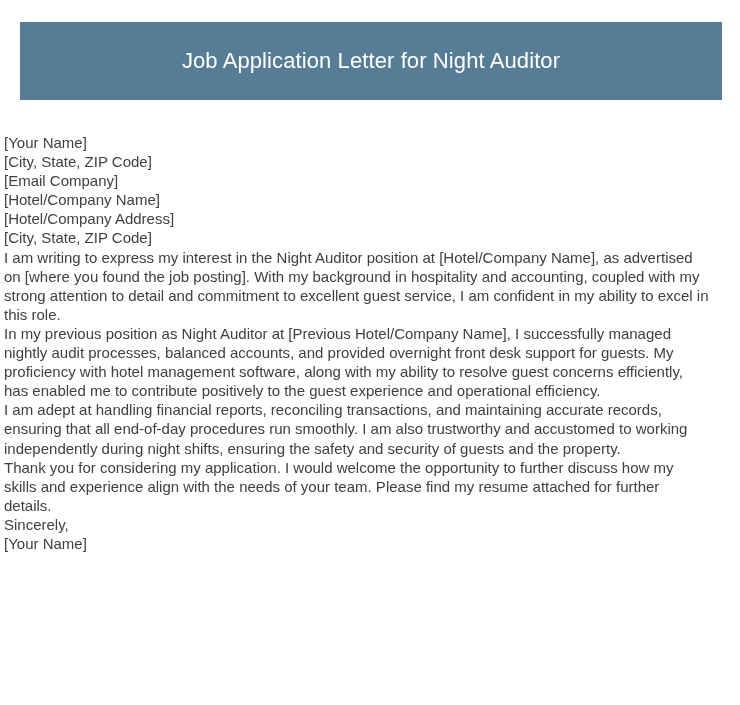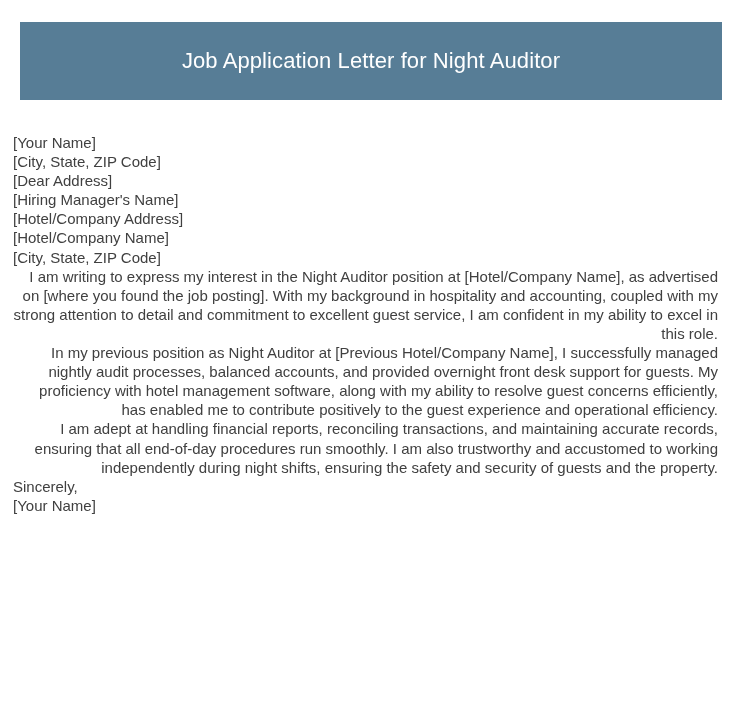--- a/index.html
+++ b/index.html
@@ -36,71 +36,71 @@
     font-size: 22px;
     font-weight: normal;
     line-height: 1.2;
     letter-spacing: 0.1px;
     text-align: center;
     margin: 0;
     font-family: "Liberation Sans", sans-serif;
   }
   .letter-body {
     position: absolute;
-    left: 13px;
+    left: 4px;
     top: 133px;
     width: 705px;
     color: #404040;
     font-size: 15px;
     line-height: 19.1px;
     font-family: "Liberation Sans", sans-serif;
   }
   .letter-block {
     margin: 0;
     padding: 0;
   }
   .letter-line {
     display: block;
     white-space: pre-wrap;
   }
   .letter-para {
     display: block;
     margin: 0;
     padding: 0;
-    text-align: right;
+    text-align: left;
   }
 </style>
 </head>
 <body>
 
 <div class="page">
 
   <div class="doc-header">
     <h1 class="doc-header-title">Job Application Letter for Night Auditor</h1>
   </div>
 
   <div class="letter-body">
 
     <div class="letter-block">
       <span class="letter-line">[Your Name]</span>
       <span class="letter-line">[City, State, ZIP Code]</span>
-      <span class="letter-line">[Dear Address]</span>
+      <span class="letter-line">[Email Company]</span>
     </div>
 
     <div class="letter-block">
-      <span class="letter-line">[Hiring Manager's Name]</span>
+      <span class="letter-line">[Hotel/Company Name]</span>
       <span class="letter-line">[Hotel/Company Address]</span>
-      <span class="letter-line">[Hotel/Company Name]</span>
       <span class="letter-line">[City, State, ZIP Code]</span>
     </div>
 
 
     <p class="letter-para">I am writing to express my interest in the Night Auditor position at [Hotel/Company Name], as advertised on [where you found the job posting]. With my background in hospitality and accounting, coupled with my strong attention to detail and commitment to excellent guest service, I am confident in my ability to excel in this role.</p>
     <p class="letter-para">In my previous position as Night Auditor at [Previous Hotel/Company Name], I successfully managed nightly audit processes, balanced accounts, and provided overnight front desk support for guests. My proficiency with hotel management software, along with my ability to resolve guest concerns efficiently, has enabled me to contribute positively to the guest experience and operational efficiency.</p>
     <p class="letter-para">I am adept at handling financial reports, reconciling transactions, and maintaining accurate records, ensuring that all end-of-day procedures run smoothly. I am also trustworthy and accustomed to working independently during night shifts, ensuring the safety and security of guests and the property.</p>
+    <p class="letter-para">Thank you for considering my application. I would welcome the opportunity to further discuss how my skills and experience align with the needs of your team. Please find my resume attached for further details.</p>
 
     <div class="letter-block">
       <span class="letter-line">Sincerely,</span>
       <span class="letter-line">[Your Name]</span>
     </div>
 
   </div>
 </div>
 
 </body></html>

